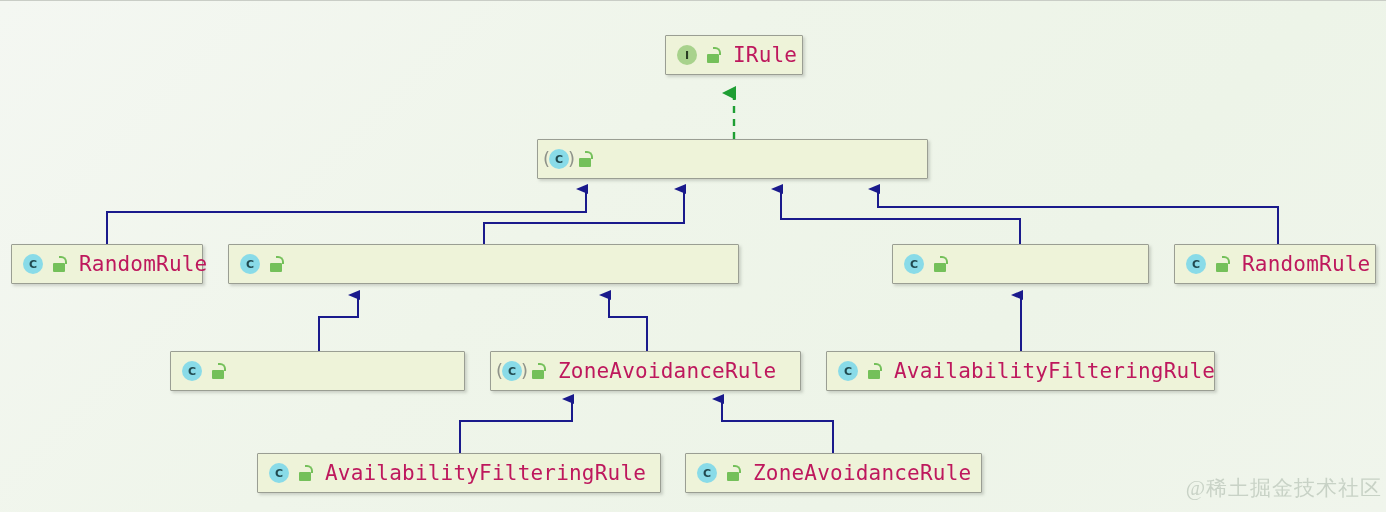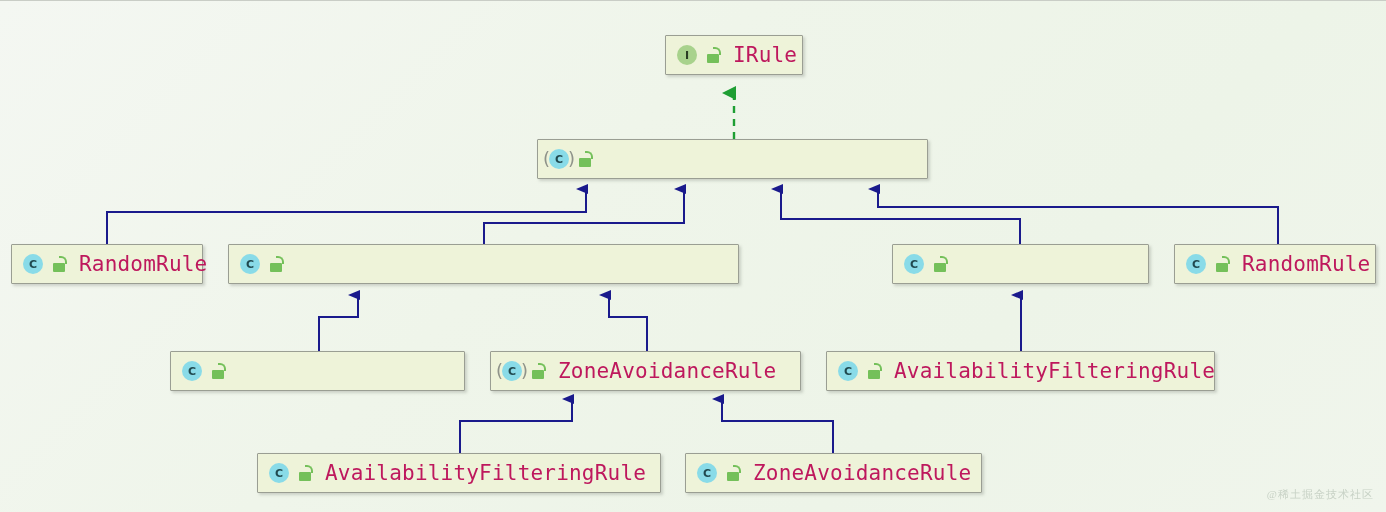--- a/index.html
+++ b/index.html
@@ -128,24 +128,24 @@
     border: 2px solid #74c05a;
     border-bottom: none;
     border-left: none;
     border-radius: 0 6px 0 0;
     box-sizing: border-box;
   }
 
   
   #watermark {
     position: absolute;
-    right: 12px;
+    right: 4px;
     bottom: 10px;
     font-family: Liberation Serif, serif;
-    font-size: 11px;
+    font-size: 21px;
     color: #c8d2c6;
     letter-spacing: 1px;
     user-select: none;
   }
 </style>
 </head>
 <body>
 
 <div id="diagram-canvas">
 

